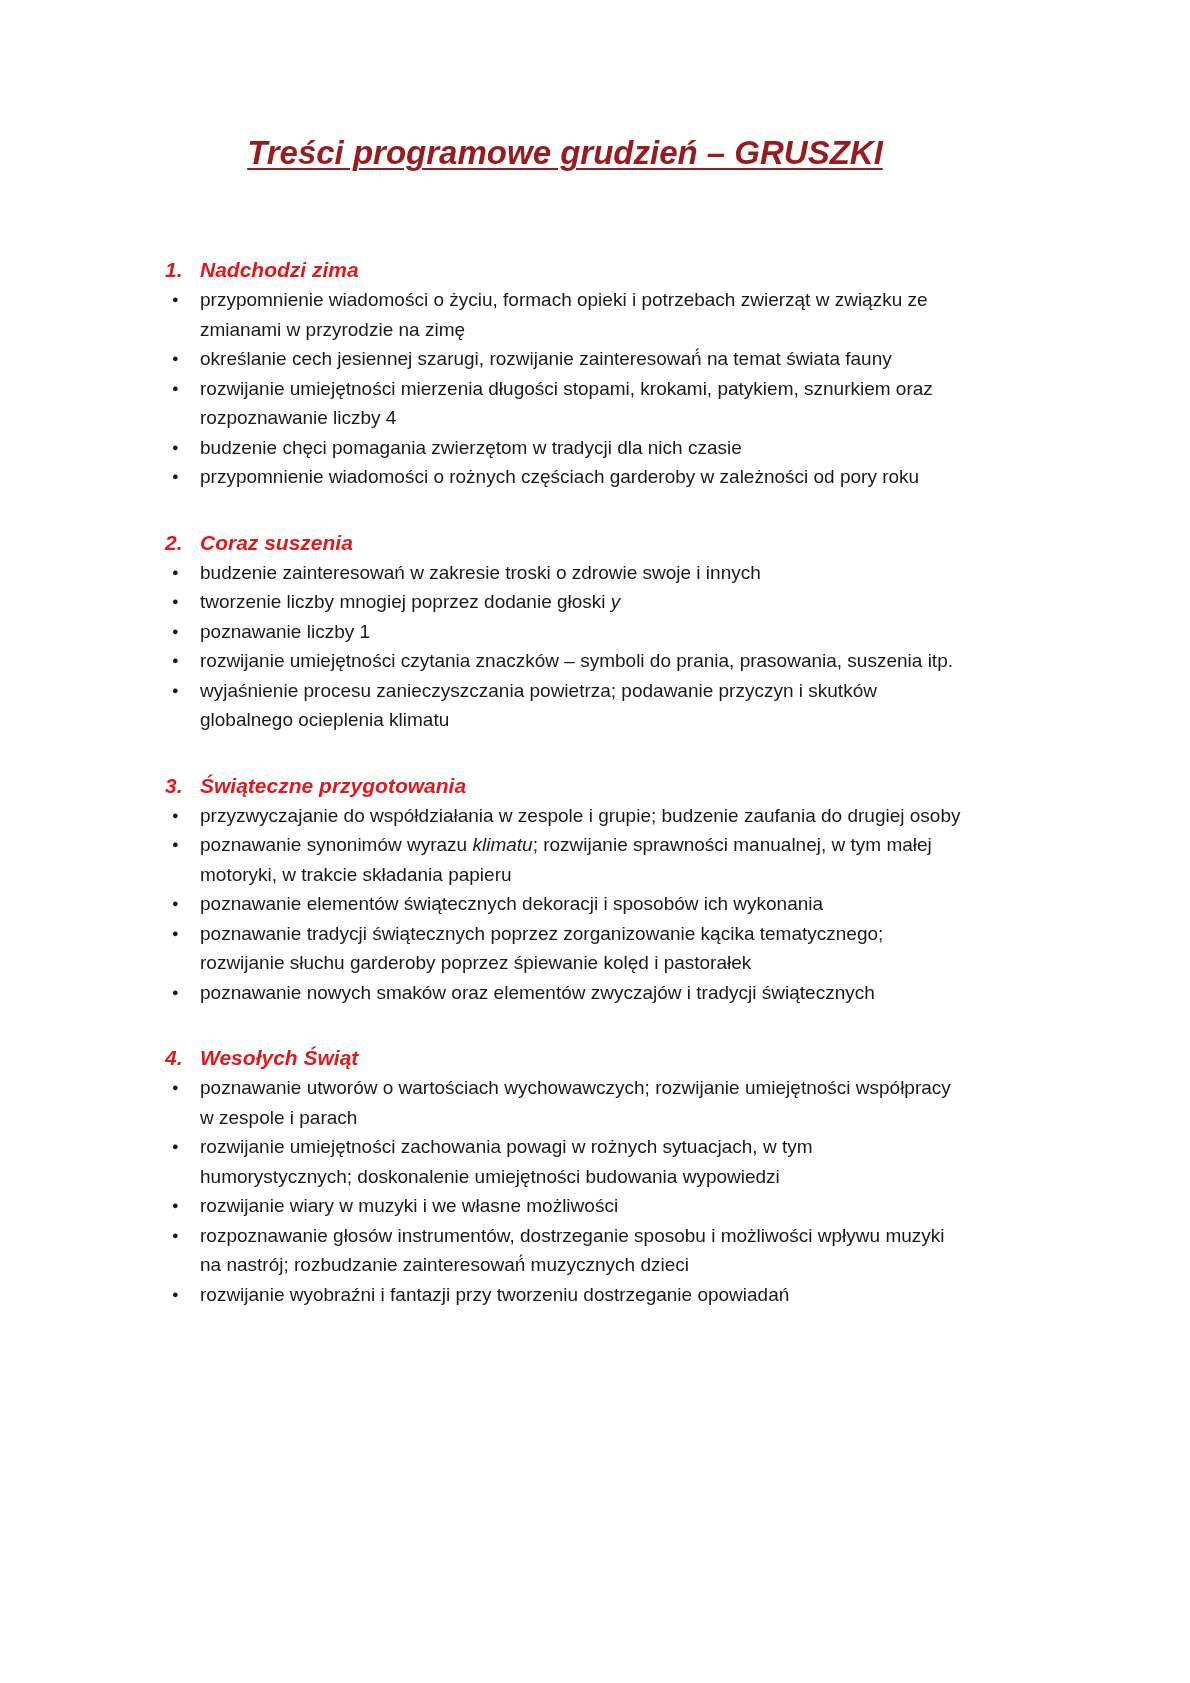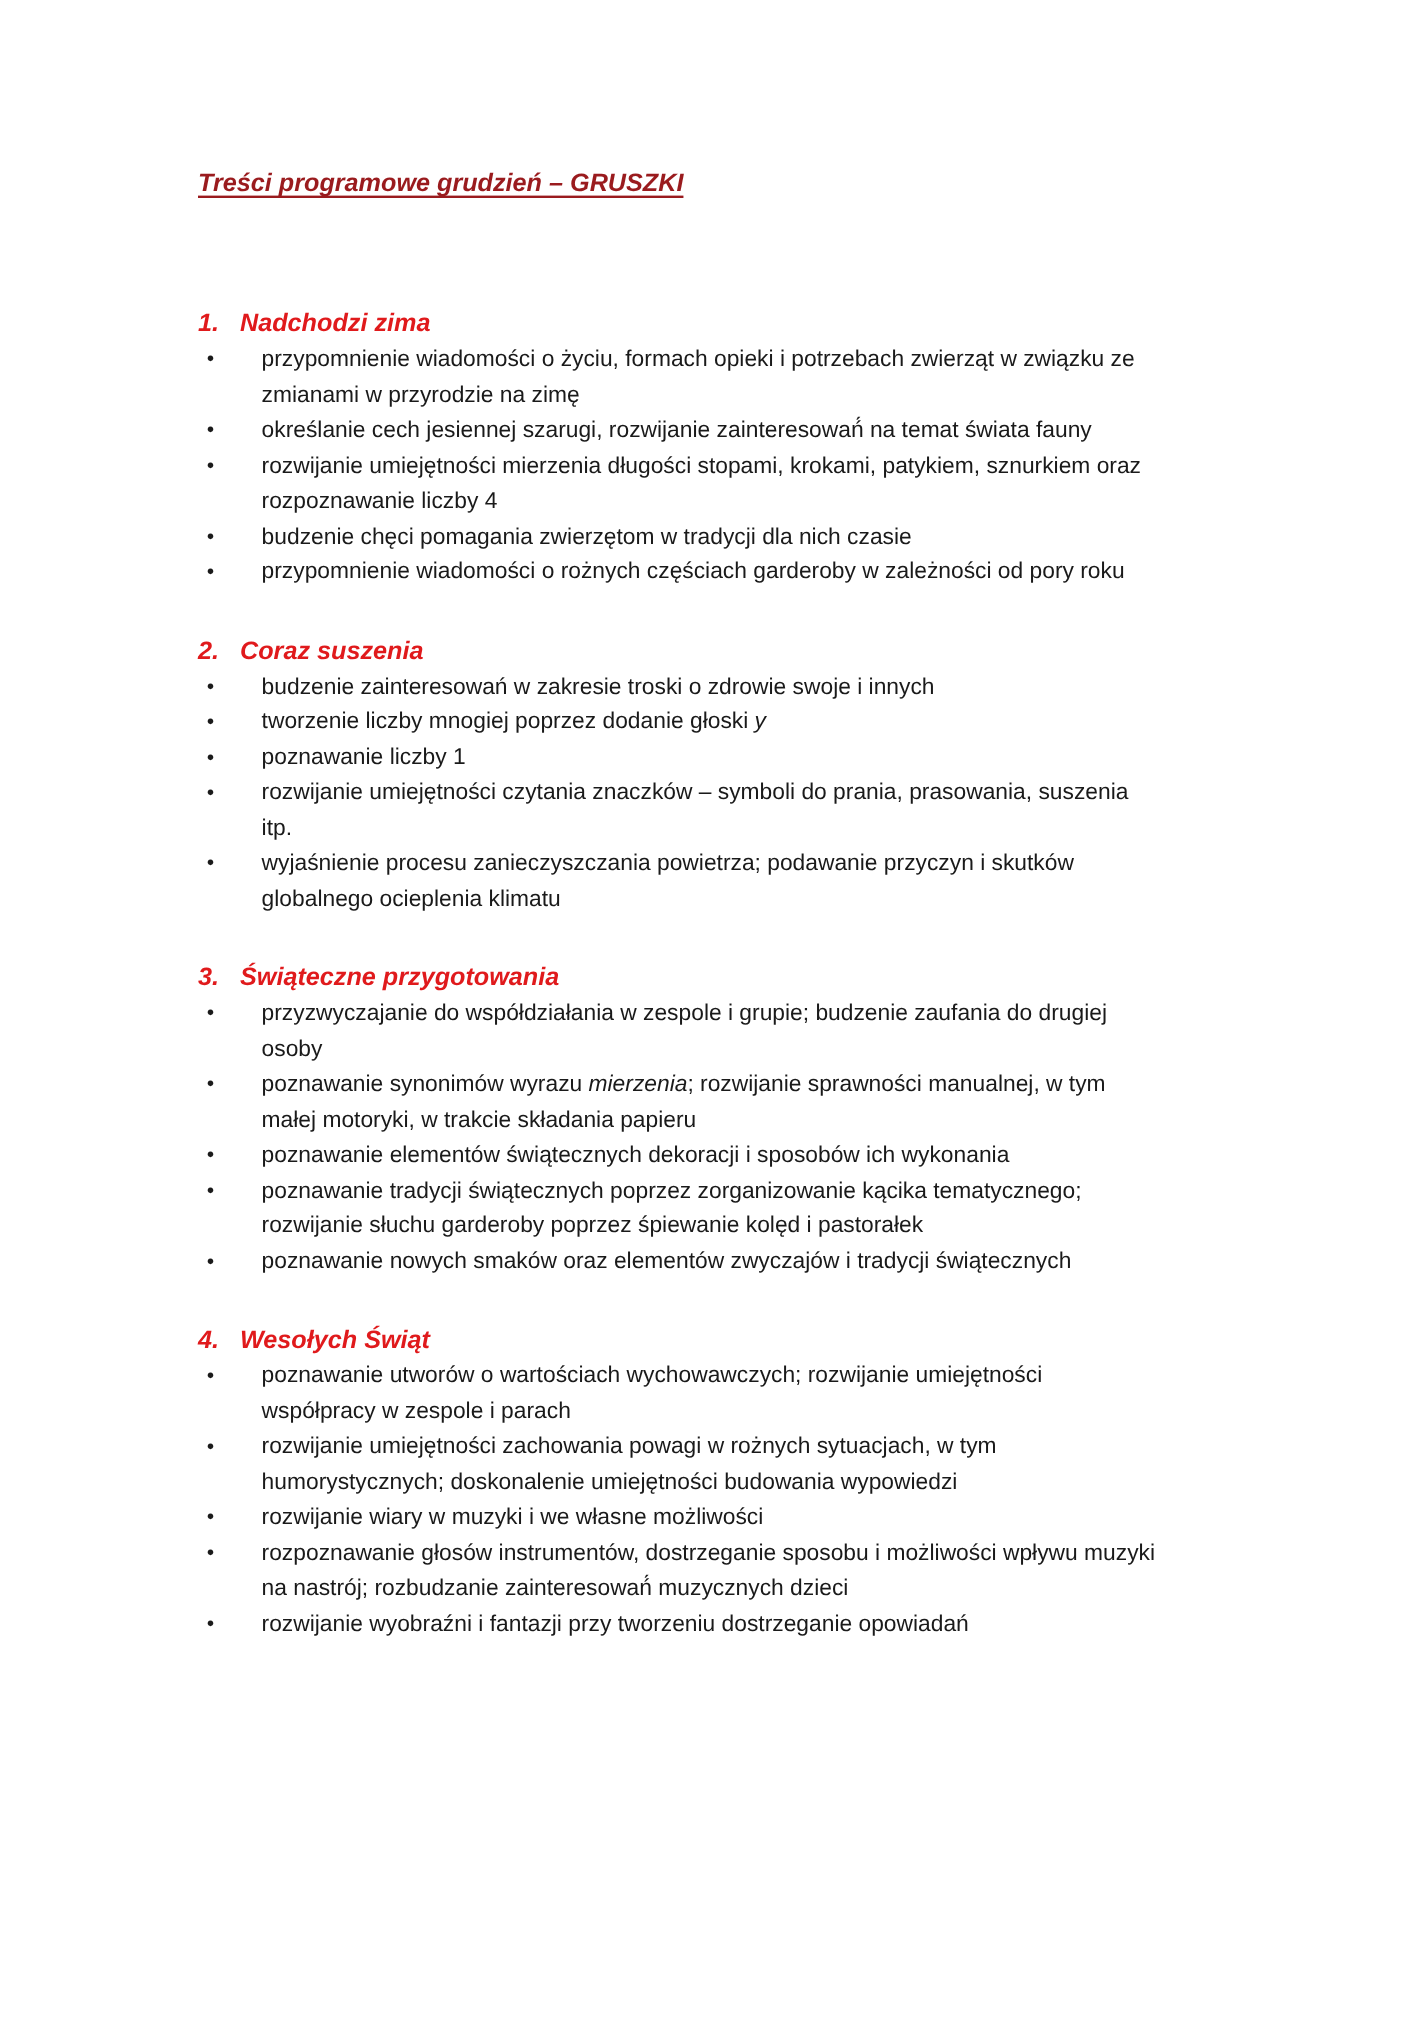--- a/index.html
+++ b/index.html
@@ -8,22 +8,22 @@
     width: 1190px;
     height: 1683px;
     background: var(--page-bg, #ffffff);
     font-family: "Liberation Sans", "DejaVu Sans", sans-serif;
     color: var(--body-color, #1a1a1a);
     padding: 137px 225px 0 165px;
     overflow: hidden;
   }
   .doc-title {
     margin: 0 0 86px 0;
-    text-align: left;
-    font-size: 21px;
+    text-align: center;
+    font-size: 33px;
     line-height: 32px;
     font-weight: bold;
     font-style: italic;
     color: var(--title-color, #9a1b1e);
     text-decoration: underline;
     text-decoration-thickness: 2px;
     text-underline-offset: 4px;
   }
   .section { margin: 0; }
   .section + .section { margin-top: 36px; }
@@ -51,21 +51,20 @@
     flex: 0 0 35px;
     width: 35px;
     font-size: 11px;
     line-height: 29.5px;
     padding-left: 7px;
     color: var(--body-color, #1a1a1a);
   }
   .bullet-text {
     flex: 1;
     max-width: 765px;
-    margin-left: 18px;
   }
   .run-italic { font-style: italic; }
 </style>
 </head>
 <body>
 
 <div class="page">
   <h1 class="doc-title">Treści programowe grudzień – GRUSZKI</h1>
   <div id="sections">
       <div class="section">
@@ -124,21 +123,21 @@
         <div class="sec-head">
           <span class="sec-num">3.</span>
           <span class="sec-title">Świąteczne przygotowania</span>
         </div>
         <div class="bullet">
           <span class="bullet-marker">●</span>
           <span class="bullet-text">przyzwyczajanie do współdziałania w zespole i grupie; budzenie zaufania do drugiej osoby</span>
         </div>
         <div class="bullet">
           <span class="bullet-marker">●</span>
-          <span class="bullet-text"><span>poznawanie synonimów wyrazu </span><span class="run-italic">mierzenia</span><span>; rozwijanie sprawności manualnej, w tym małej motoryki, w trakcie składania papieru</span></span>
+          <span class="bullet-text"><span>poznawanie synonimów wyrazu </span><span class="run-italic">klimatu</span><span>; rozwijanie sprawności manualnej, w tym małej motoryki, w trakcie składania papieru</span></span>
         </div>
         <div class="bullet">
           <span class="bullet-marker">●</span>
           <span class="bullet-text">poznawanie elementów świątecznych dekoracji i sposobów ich wykonania</span>
         </div>
         <div class="bullet">
           <span class="bullet-marker">●</span>
           <span class="bullet-text">poznawanie tradycji świątecznych poprzez zorganizowanie kącika tematycznego; rozwijanie słuchu garderoby poprzez śpiewanie kolęd i pastorałek</span>
         </div>
         <div class="bullet">

